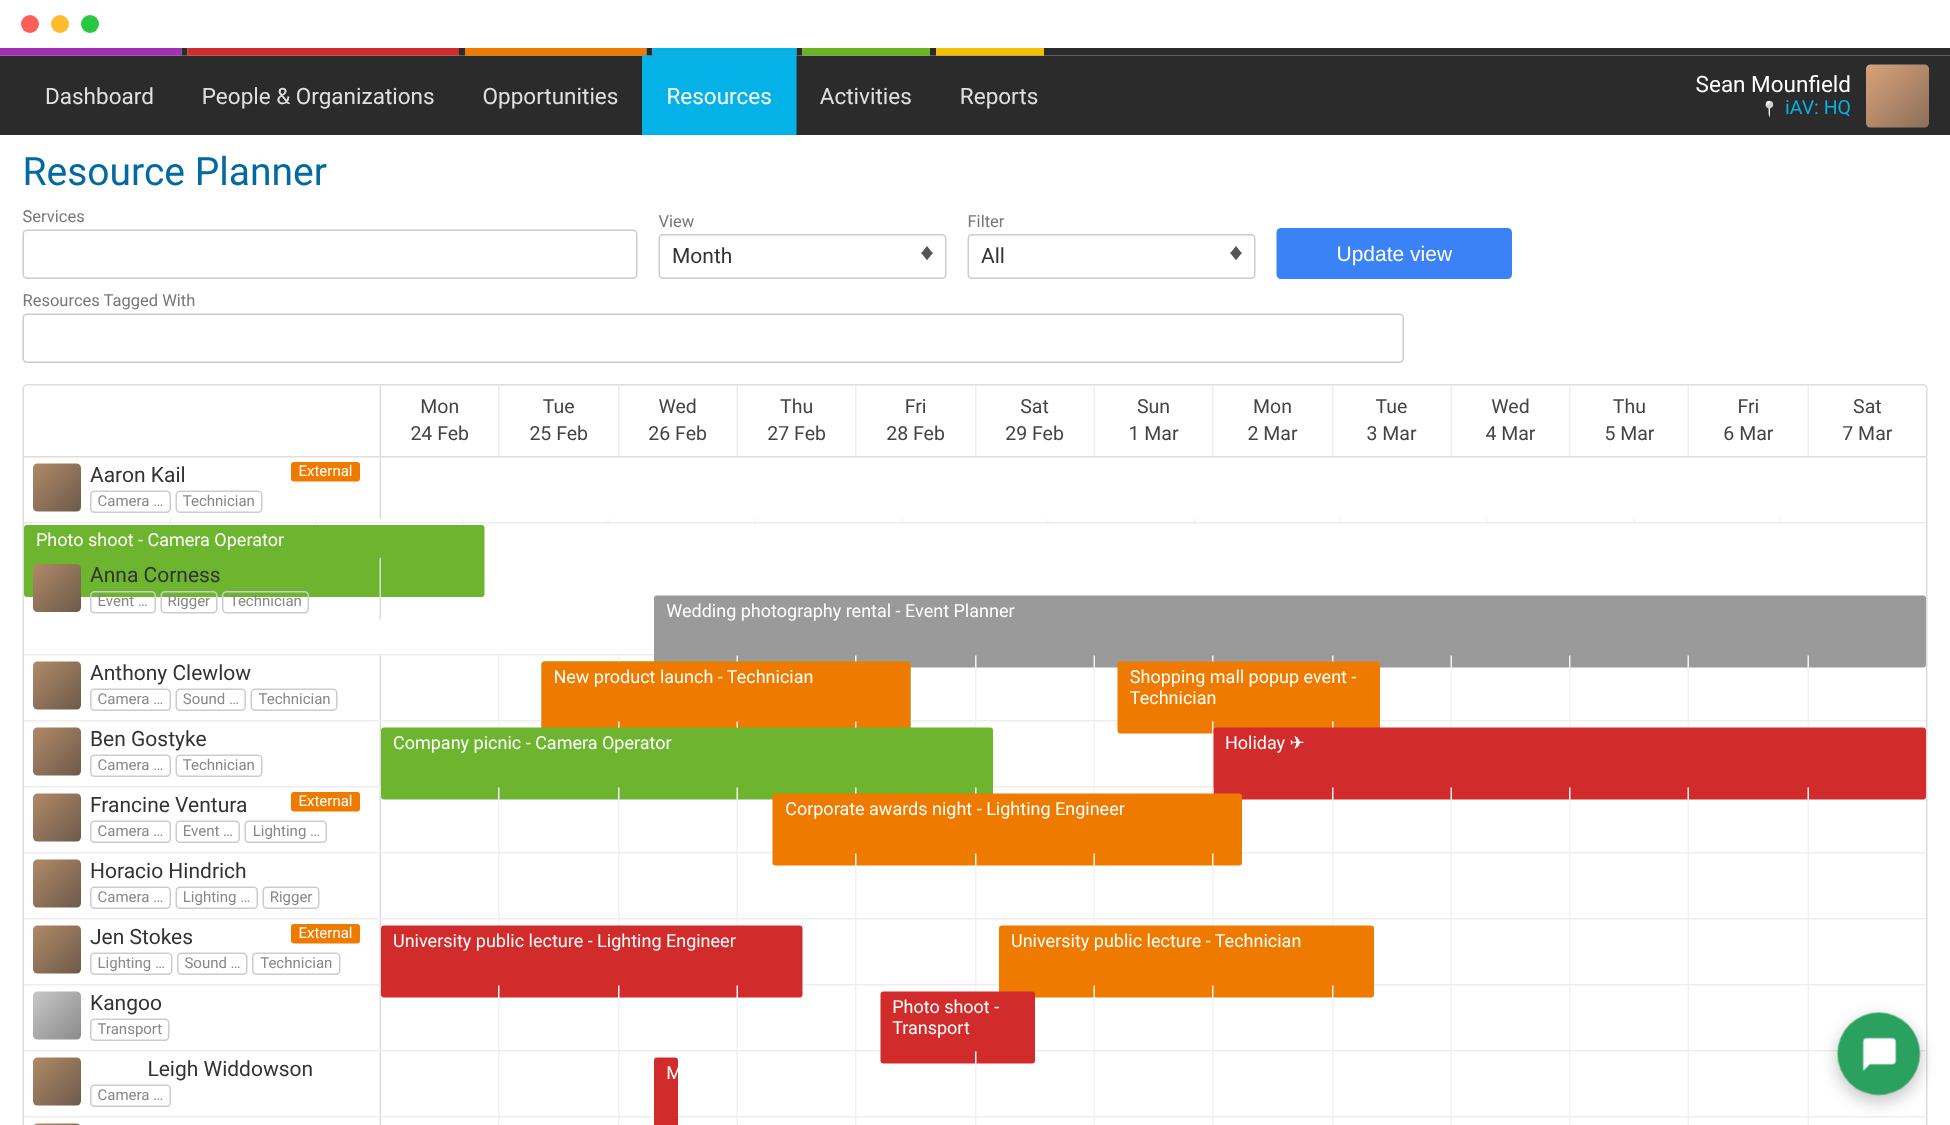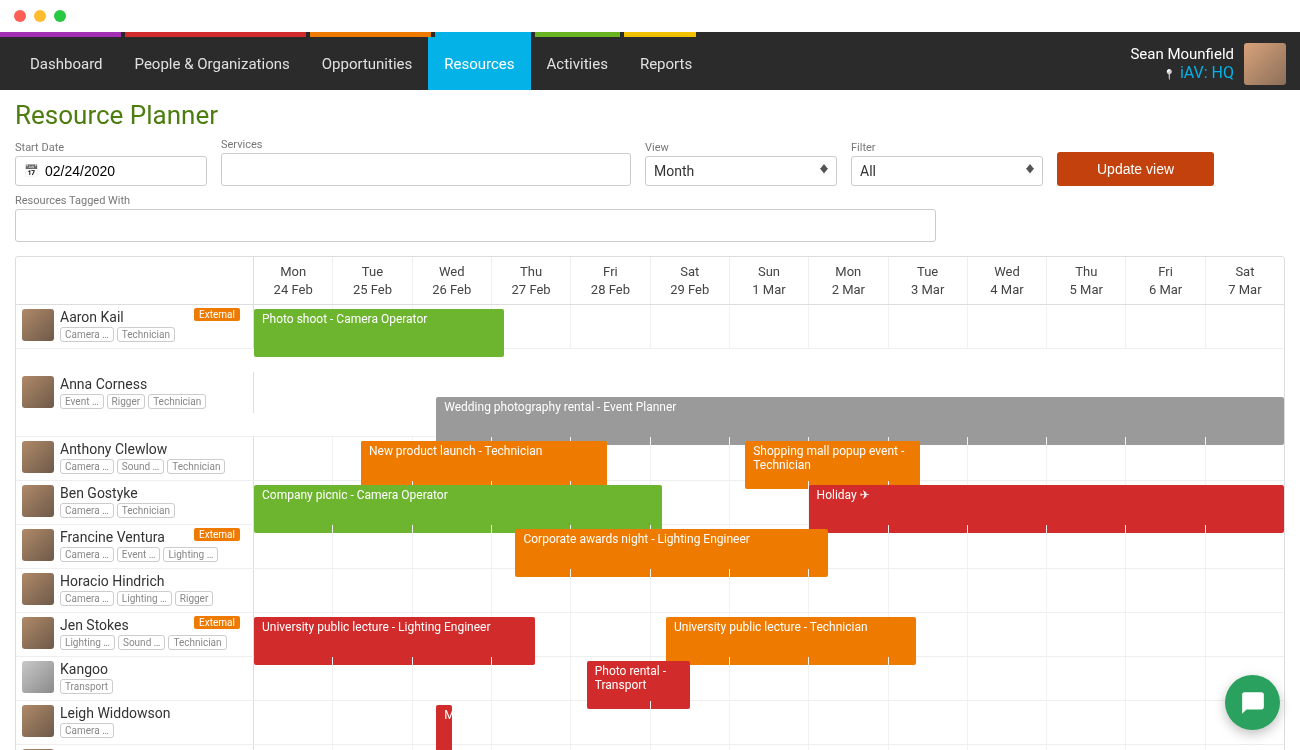--- a/index.html
+++ b/index.html
@@ -19,38 +19,38 @@
 .cs-green { background: #6ab423; flex: 0.7; }
 .cs-yellow { background: #f2c200; flex: 0.6; }
 .cs-gap { background: #2a2a2a; width: 4px; }
 
 .navbar { display: flex; align-items: stretch; background: #2b2b2b; color: #ccc; height: 53px; padding: 0 14px; }
 .nav-link { padding: 0 16px; display: flex; align-items: center; cursor: pointer; font-size: 15px; color: #e0e0e0; }
 .nav-link.active { background: #05b2e8; color: #fff; }
 .nav-spacer { flex: 1; }
 .nav-user { display: flex; flex-direction: column; align-items: flex-end; justify-content: center; padding-right: 10px; font-size: 13px; }
 .nav-user .line1 { color: #fff; font-size: 15px; }
-.nav-user .line2 { color: #05b2e8; font-size: 16px; display: flex; align-items: flex-start; gap: 4px; }
+.nav-user .line2 { color: #05b2e8; font-size: 13px; display: flex; align-items: flex-start; gap: 4px; }
 .nav-avatar { width: 42px; height: 42px; border-radius: 3px; background: linear-gradient(135deg,#d9a27a,#8b6f5a); align-self: center; }
 
 .page { padding: 10px 15px 0 15px; }
-.page-title { font-size: 26px; font-weight: 400; color: #4d7c0f; margin-bottom: 8px; }
+.page-title { font-size: 26px; font-weight: 400; color: #0369a1; margin-bottom: 8px; }
 
 .filters { display: flex; gap: 14px; align-items: flex-end; margin-bottom: 8px; }
 .field { display: flex; flex-direction: column; }
 .field label { font-size: 11px; color: #777; margin-bottom: 2px; }
 .input-wrap { border: 1px solid #ccc; border-radius: 3px; display: flex; align-items: center; padding: 6px 8px; background: #fff; }
 .input-wrap input, .input-wrap select { border: none; outline: none; font-size: 14px; background: transparent; width: 100%; }
 .date-icon::before { content: "📅"; font-size: 12px; margin-right: 6px; filter: grayscale(1); }
 .select-wrap { position: relative; }
 .select-wrap::after { content: ""; position: absolute; right: 8px; top: 50%; transform: translateY(-50%); width: 0; height: 0; border-left: 4px solid transparent; border-right: 4px solid transparent; border-top: 5px solid #555; }
 .select-wrap::before { content: ""; position: absolute; right: 8px; top: calc(50% - 7px); width: 0; height: 0; border-left: 4px solid transparent; border-right: 4px solid transparent; border-bottom: 5px solid #555; }
 .sel-dummy { padding-right: 20px; }
 
-.btn-update { background: #c2410c; color: #fff; border: none; border-radius: 3px; padding: 9px 40px; font-size: 14px; cursor: pointer; }
+.btn-update { background: #3b82f6; color: #fff; border: none; border-radius: 3px; padding: 9px 40px; font-size: 14px; cursor: pointer; }
 
 .row2 { margin-bottom: 14px; }
 
 .planner { border: 1px solid #ddd; border-radius: 3px; overflow: hidden; }
 .planner-header { display: flex; border-bottom: 1px solid #ddd; }
 .res-col { width: 238px; flex-shrink: 0; border-right: 1px solid #ddd; }
 .days { display: flex; flex: 1; }
 .day { flex: 1; text-align: center; padding: 6px 0; border-right: 1px solid #eee; font-size: 13px; color: #444; line-height: 1.35; }
 .day:last-child { border-right: none; }
 
@@ -119,26 +119,20 @@
         <span>iAV: HQ</span>
       </span>
   </div>
   <div class="nav-avatar"></div>
 </div>
 
 <div class="page">
   <h1 class="page-title">Resource Planner</h1>
 
   <div class="filters">
-    <div class="field" style="width:192px">
-      <label>Start Date</label>
-      <div class="input-wrap date-icon">
-        <input value="02/24/2020" style="">
-      </div>
-    </div>
     <div class="field" style="width:410px">
       <label>Services</label>
       <div class="input-wrap" style="height:33px">
         <input value="" style="">
       </div>
     </div>
     <div class="field" style="width:192px">
       <label>View</label>
       <div class="input-wrap select-wrap">
         <div class="sel-dummy">Month</div>
@@ -175,21 +169,21 @@
           <div class="day">Sun<br>1 Mar</div>
           <div class="day">Mon<br>2 Mar</div>
           <div class="day">Tue<br>3 Mar</div>
           <div class="day">Wed<br>4 Mar</div>
           <div class="day">Thu<br>5 Mar</div>
           <div class="day">Fri<br>6 Mar</div>
           <div class="day">Sat<br>7 Mar</div>
         </div>
     </div>
     <div class="rows" id="rows">
-        <div class="res-row" style="min-height: 44px;">
+        <div class="res-row" style="min-height: 44px; flex-direction: column;">
           <div class="res-cell">
             <div class="res-avatar"></div>
             <div class="res-info">
               <div class="res-name">Aaron Kail</div>
               <div class="res-tags">
                 <span class="tag">Camera …</span>
                 <span class="tag">Technician</span>
               </div>
             </div>
             <span class="ext-badge">External</span>
@@ -422,24 +416,24 @@
               <div></div>
               <div></div>
               <div></div>
               <div></div>
               <div></div>
               <div></div>
               <div></div>
               <div></div>
               <div></div>
             </div>
-            <div class="event ev-red two-line" style="left: 32.3077%; width: 10%; top: 4px;">Photo rental - Transport</div>
-          </div>
-        </div>
-        <div class="res-row" style="min-height: 44px;">
+            <div class="event ev-red two-line" style="left: 32.3077%; width: 10%; top: 4px;">Photo shoot - Transport</div>
+          </div>
+        </div>
+        <div class="res-row" style="min-height: 44px; text-align: center;">
           <div class="res-cell">
             <div class="res-avatar"></div>
             <div class="res-info">
               <div class="res-name">Leigh Widdowson</div>
               <div class="res-tags">
                 <span class="tag">Camera …</span>
               </div>
             </div>
           </div>
           <div class="timeline">

